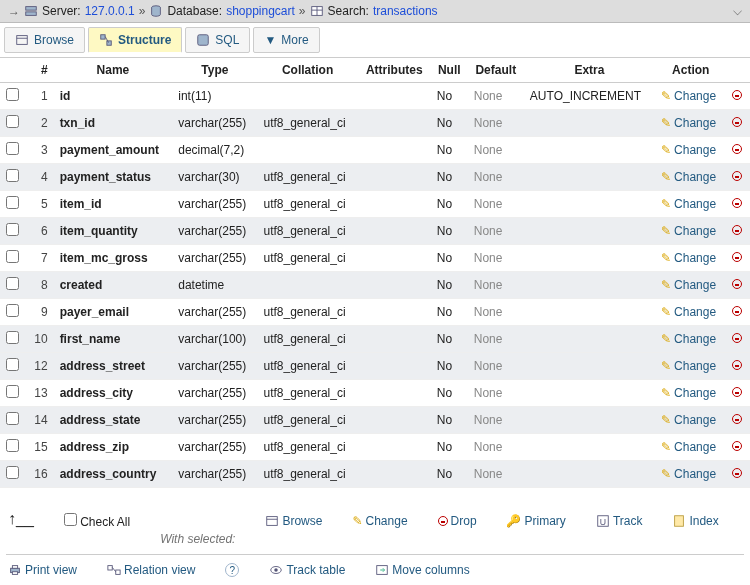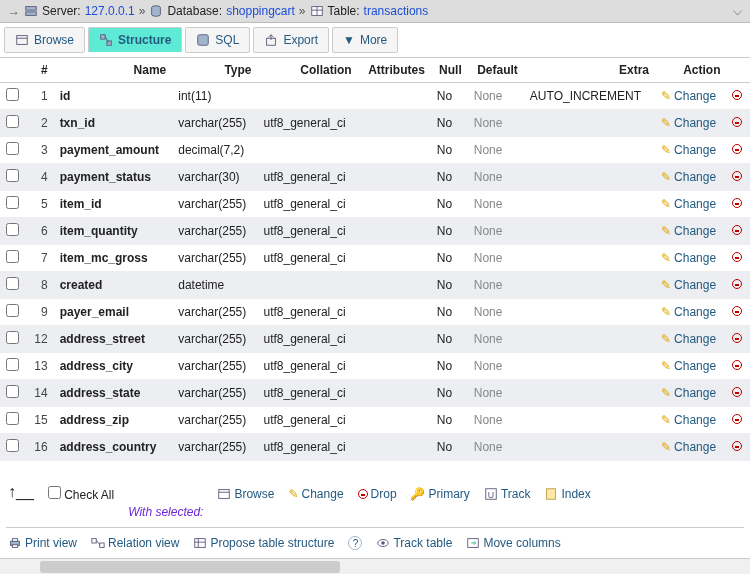--- a/index.html
+++ b/index.html
@@ -4,35 +4,35 @@
 <style>
 * { box-sizing: border-box; margin: 0; padding: 0; }
 body { font-family: sans-serif; font-size: 12px; background: #fff; color: #222; width: 750px; }
 .breadcrumb { background: #ddd; border-bottom: 1px solid #bbb; padding: 4px 8px; display: flex; align-items: center; gap: 4px; color: #222; }
 .breadcrumb .arrow { color: #555; }
 .breadcrumb a { color: #1d4ed8; text-decoration: none; }
 .breadcrumb .collapse { margin-left: auto; color: #666; }
 .svg-icon { width: 14px; height: 14px; vertical-align: middle; }
 .tabbar { display: flex; align-items: center; border-bottom: 1px solid #ccc; padding: 4px; gap: 3px; }
 .tabbar .tab { display: flex; align-items: center; gap: 5px; padding: 5px 10px; border: 1px solid #ccc; background: #f5f5f5; color: #235a81; border-radius: 2px; cursor: pointer; }
-.tabbar .tab.active { background: #5eead4; border-bottom-color: #fff; font-weight: bold; }
+.tabbar .tab.active { background: #fef9c3; border-bottom-color: #fff; font-weight: bold; }
 .tablewrap { overflow-x: auto; }
 table.cols { border-collapse: collapse; width: 100%; min-width: 740px; }
-table.cols thead th { background: #fff; border-bottom: 1px solid #ccc; padding: 5px 6px; text-align: right; font-weight: bold; color: #222; white-space: nowrap; }
+table.cols thead th { background: #fff; border-bottom: 1px solid #ccc; padding: 5px 6px; text-align: center; font-weight: bold; color: #222; white-space: nowrap; }
 table.cols td { padding: 5px 6px; border-bottom: 1px solid #eee; white-space: nowrap; vertical-align: middle; }
 table.cols tbody tr.odd { background: #fff; }
 table.cols tbody tr.even { background: #eceef1; }
 table.cols td.numcol { text-align: right; color: #444; }
 table.cols td .colname { font-weight: bold; }
 table.cols td .colname.pk { }
 .muted { color: #888; }
 .link { color: #235a81; cursor: pointer; }
 .action { display: inline-flex; align-items: center; gap: 3px; color: #235a81; }
-.toolbar, .footer { display: flex; align-items: center; gap: 14px; padding: 8px; color: #222; flex-wrap: wrap; }
-.toolbar .sep { color: #6d28d9; font-style: italic; margin-top: 36px; }
+.toolbar, .footer { display: flex; align-items: center; gap: 30px; padding: 8px; color: #222; flex-wrap: wrap; }
+.toolbar .sep { color: #737373; font-style: italic; margin-top: 36px; }
 .hr { border-top: 1px solid #ccc; margin: 0 6px; }
 .checkbox { width: 13px; height: 13px; }
 .dropicon { width: 10px; height: 10px; border: 1px solid #b00; border-radius: 50%; display: inline-block; position: relative; }
 .dropicon::before { content: ''; position: absolute; left: 2px; right: 2px; top: 4px; height: 2px; background: #b00; }
 .pencil { color: #d9a400; }
 .uparrow { font-size: 16px; display: inline-block; transform: translateY(-2px); }
 .scrollbar { height: 16px; background: #f0f0f0; border-top: 1px solid #ccc; position: relative; }
 .scrollbar .thumb { position:absolute; left:40px; top:2px; width:300px; height:12px; background:#ccc; border-radius:3px; }
 </style>
 </head>
@@ -52,21 +52,21 @@
       <path d="M3 4v8c0 1.1 2.2 2 5 2s5-.9 5-2V4" fill="#9fb5cc" stroke="#557"></path>
     </svg>
   <span>Database:</span>
   <a>shoppingcart</a>
   <span class="arrow">»</span>
   <svg class="svg-icon" viewBox="0 0 16 16">
       <rect x="2" y="3" width="12" height="10" fill="#fff" stroke="#557"></rect>
       <line x1="2" y1="7" x2="14" y2="7" stroke="#557"></line>
       <line x1="8" y1="3" x2="8" y2="13" stroke="#557"></line>
     </svg>
-  <span>Table:</span>
+  <span>Search:</span>
   <a>transactions</a>
   <span class="collapse">⌵</span>
 </div>
 
 <div class="tabbar">
   <div class="tab">
       <svg class="svg-icon" viewBox="0 0 16 16">
         <rect x="2" y="3" width="12" height="10" fill="none" stroke="#557"></rect>
         <line x1="2" y1="6" x2="14" y2="6" stroke="#557"></line>
       </svg>
@@ -78,27 +78,20 @@
         <rect x="9" y="9" width="5" height="5" fill="#9fb5cc" stroke="#557"></rect>
         <line x1="7" y1="4" x2="11" y2="11" stroke="#557"></line>
       </svg>
       <span>Structure</span>
     </div>
   <div class="tab">
       <svg class="svg-icon" viewBox="0 0 16 16">
         <rect x="2" y="2" width="12" height="12" rx="2" fill="#9fb5cc" stroke="#557"></rect>
       </svg>
       <span>SQL</span>
-    </div>
-  <div class="tab">
-      <svg class="svg-icon" viewBox="0 0 16 16">
-        <rect x="3" y="6" width="10" height="8" fill="none" stroke="#557"></rect>
-        <path d="M8 2v6M5 5l3-3 3 3" fill="none" stroke="#557"></path>
-      </svg>
-      <span>Export</span>
     </div>
   <div class="tab">
       <span>▼</span>
       <span>More</span>
     </div>
 </div>
 
 <div class="tablewrap">
 <table class="cols">
 <thead>
@@ -256,20 +249,36 @@
           <td><span class="muted">None</span></td>
           <td></td>
           <td><span class="action">
               <span class="pencil">✎</span>
               <span class="link">Change</span>
             </span></td>
           <td><span class="dropicon"></span></td>
         </tr>
         <tr class="even">
           <td><input type="checkbox" class="checkbox" style=""></td>
+          <td class="numcol">10</td>
+          <td><span class="colname">first_name</span></td>
+          <td>varchar(100)</td>
+          <td>utf8_general_ci</td>
+          <td></td>
+          <td>No</td>
+          <td><span class="muted">None</span></td>
+          <td></td>
+          <td><span class="action">
+              <span class="pencil">✎</span>
+              <span class="link">Change</span>
+            </span></td>
+          <td><span class="dropicon"></span></td>
+        </tr>
+        <tr class="even">
+          <td><input type="checkbox" class="checkbox" style=""></td>
           <td class="numcol">12</td>
           <td><span class="colname">address_street</span></td>
           <td>varchar(255)</td>
           <td>utf8_general_ci</td>
           <td></td>
           <td>No</td>
           <td><span class="muted">None</span></td>
           <td></td>
           <td><span class="action">
               <span class="pencil">✎</span>
@@ -395,28 +404,20 @@
       <span>Print view</span>
     </span>
   <span class="action">
       <svg class="svg-icon" viewBox="0 0 16 16">
         <rect x="1" y="3" width="5" height="5" fill="none" stroke="#557"></rect>
         <rect x="10" y="8" width="5" height="5" fill="none" stroke="#557"></rect>
         <line x1="6" y1="5" x2="10" y2="10" stroke="#557"></line>
       </svg>
       <span>Relation view</span>
     </span>
-  <span class="action">
-      <svg class="svg-icon" viewBox="0 0 16 16">
-        <rect x="2" y="3" width="12" height="10" fill="none" stroke="#557"></rect>
-        <line x1="2" y1="7" x2="14" y2="7" stroke="#557"></line>
-        <line x1="6" y1="3" x2="6" y2="13" stroke="#557"></line>
-      </svg>
-      <span>Propose table structure</span>
-    </span>
   <span style="color:#235a81;border:1px solid #9fb5cc;border-radius:50%;width:14px;height:14px;display:inline-flex;align-items:center;justify-content:center;font-size:10px">?</span>
   <span class="action">
       <svg class="svg-icon" viewBox="0 0 16 16">
         <ellipse cx="8" cy="8" rx="6" ry="4" fill="none" stroke="#557"></ellipse>
         <circle cx="8" cy="8" r="2" fill="#557"></circle>
       </svg>
       <span>Track table</span>
     </span>
   <span class="action">
       <svg class="svg-icon" viewBox="0 0 16 16">

